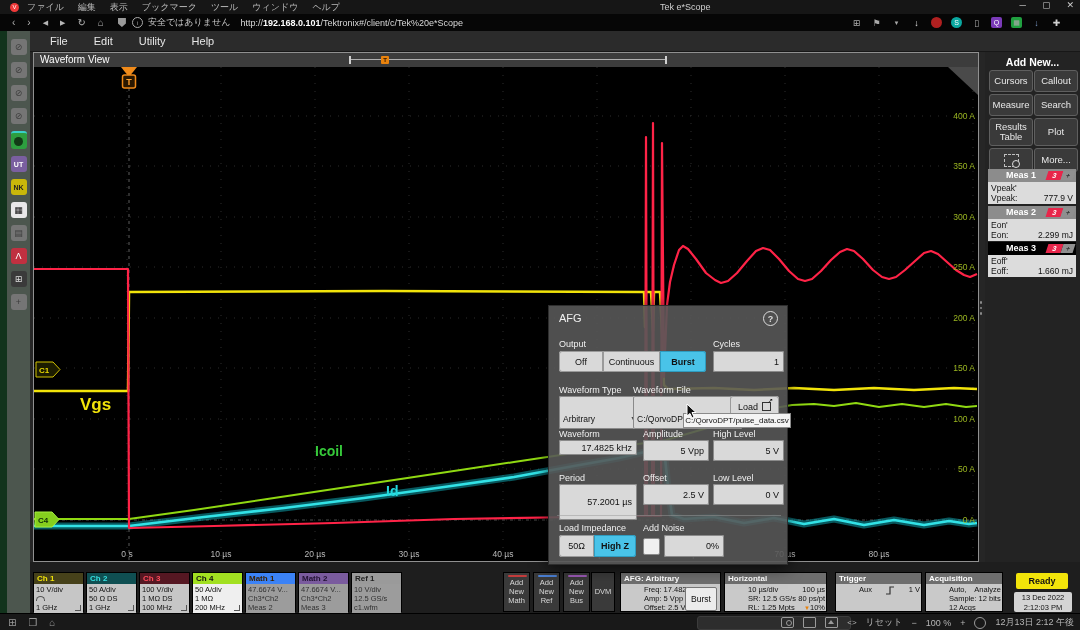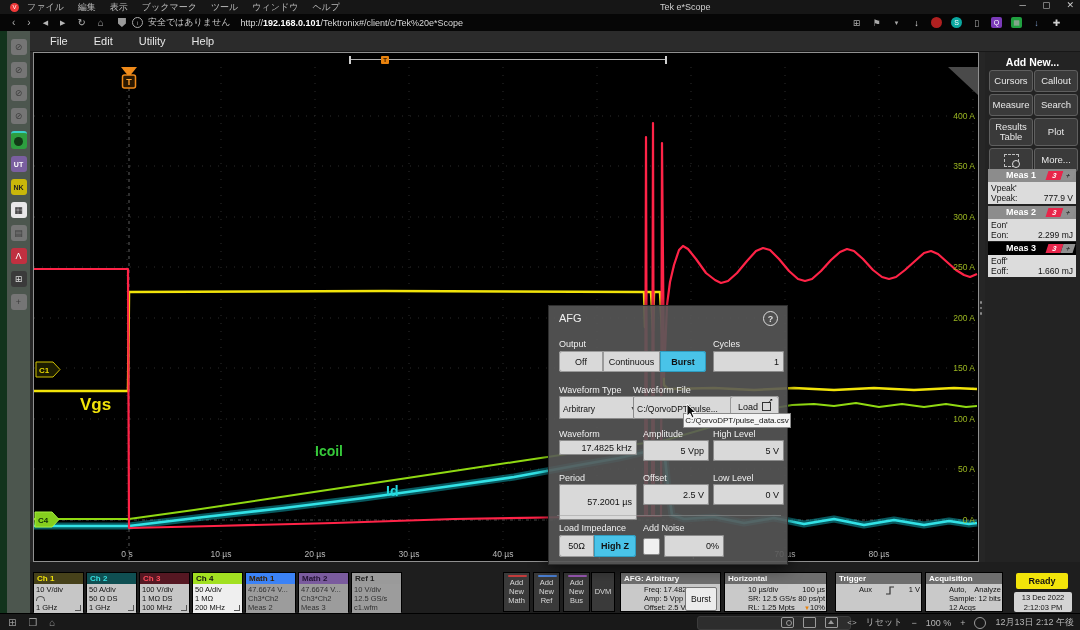--- a/index.html
+++ b/index.html
@@ -127,21 +127,21 @@
   .helpc{position:absolute;right:9px;top:5px;width:13px;height:13px;border:1.4px solid #dcdcdc;
          border-radius:50%;font-size:9px;font-weight:bold;color:#dcdcdc;display:flex;align-items:center;
          justify-content:center;}
   .lbl{position:absolute;font-size:9px;color:#f0f0f0;}
   .fld{position:absolute;background:#d9d9d9;border-radius:2px;box-shadow:inset 0 0 0 1px #8a8a8a;
        color:#111;font-size:9px;display:flex;align-items:center;justify-content:flex-end;padding-right:5px;}
   .seg{position:absolute;background:#d9d9d9;box-shadow:inset 0 0 0 1px #9a9a9a;color:#111;font-size:9px;
        display:flex;align-items:center;justify-content:center;}
   .seg.sel{background:#49c3e8;font-weight:bold;box-shadow:inset 0 0 0 1px #2e9cc0;}
   .dd{position:absolute;background:#d9d9d9;border-radius:2px;box-shadow:inset 0 0 0 1px #8a8a8a;color:#111;
-      font-size:8.5px;display:flex;align-items:center;padding:2px 12px 0 4px;}
+      font-size:8.5px;display:flex;align-items:center;padding:12px 12px 0 4px;}
   .dd .car{position:absolute;right:4px;color:#444;font-size:7px;}
   .extlink{width:7px;height:7px;border:1px solid #333;margin-left:4px;position:relative;}
   .extlink::after{content:"↗";position:absolute;right:-3px;top:-6px;font-size:7px;color:#111;}
   .chk{position:absolute;width:15px;height:15px;background:#f0f0f0;border:1px solid #8a8a8a;border-radius:2px;}
   .divider{position:absolute;left:8px;width:224px;height:1px;background:#9a9a9a;opacity:.5;}
   .tooltip{left:683px;top:413px;width:108px;height:15px;background:#f4f4f4;border:1px solid #8a8a8a;
            color:#111;font-size:8px;display:flex;align-items:center;justify-content:center;z-index:60;}
 </style>
 </head>
 <body>
@@ -211,20 +211,21 @@
 
 <div class="abs appbg"></div>
 <div class="abs appmenu">
   <span>File</span>
   <span>Edit</span>
   <span>Utility</span>
   <span>Help</span>
 </div>
 
 <div class="abs wview">
+  <div class="wvhdr">Waveform View</div>
   <div class="ovbar">
     <div class="line"></div>
     <div class="ovmark">T</div>
   </div>
   <div class="plot">
     <svg width="944" height="494" viewBox="0 0 944 494">
 
       <g stroke="#2d2d2d" stroke-width="1" stroke-dasharray="1 7">
         <line x1="93" y1="0" x2="93" y2="494"></line>
           <line x1="187" y1="0" x2="187" y2="494"></line>

